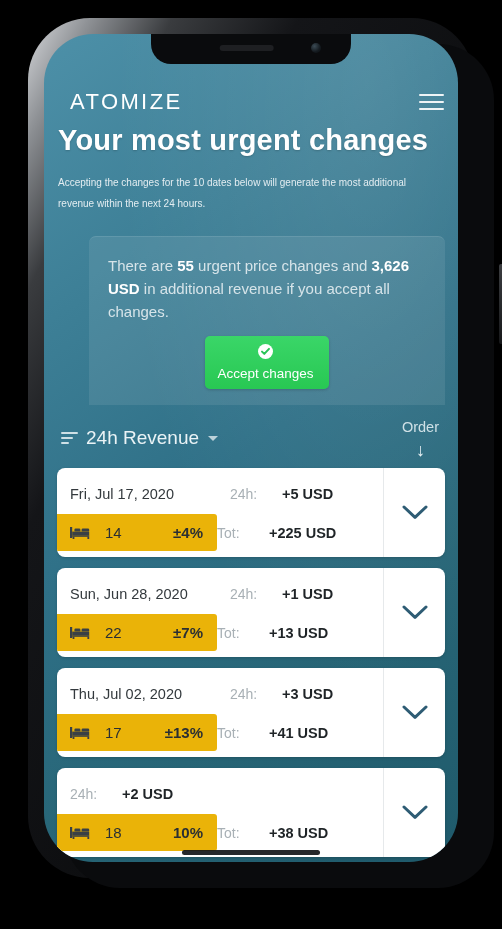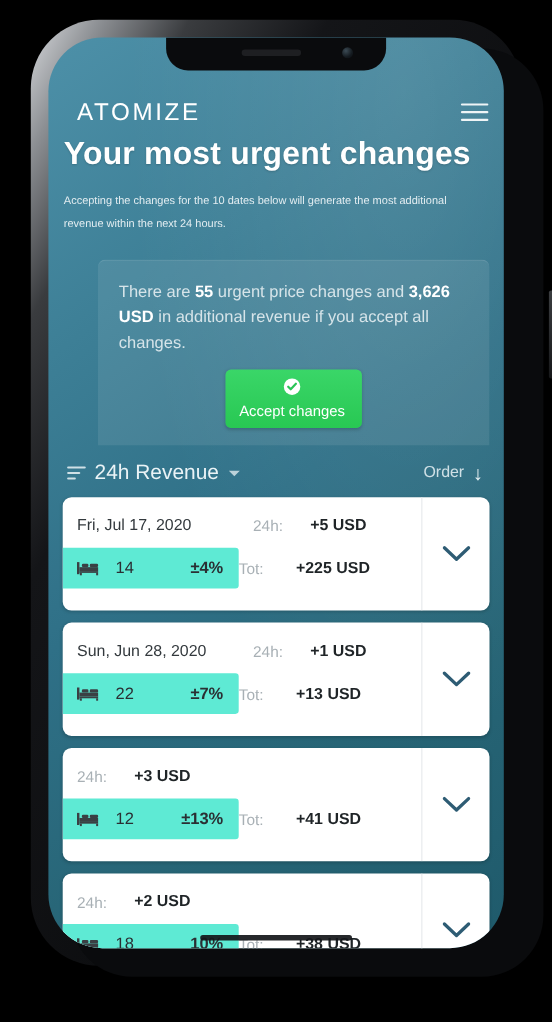--- a/index.html
+++ b/index.html
@@ -116,39 +116,39 @@
   .sort-icon{ display:flex; flex-direction:column; gap:3px; width:17px; }
   .sort-icon i{ display:block; height:2px; background:#cfe0e6; border-radius:1px; }
   .sort-icon i:nth-child(1){ width:17px; }
   .sort-icon i:nth-child(2){ width:12px; }
   .sort-icon i:nth-child(3){ width:8px; }
   .sort-label{ color:#eaf3f6; font-size:19px; }
   .caret-down{
     width:0; height:0; border-left:5px solid transparent; border-right:5px solid transparent;
     border-top:5px solid #bcd2da; margin-left:1px;
   }
-  .sort-right{ display:flex; align-items:center; gap:8px; cursor:pointer; }
+  .sort-right{ display:flex; align-items:center; gap:8px; cursor:pointer;flex-direction:column; }
   .order-label{ color:#cfe0e6; font-size:14.5px; }
   .arrow-down{ color:#eaf3f6; font-size:18px; line-height:14px; }
 
   
   .list{ display:flex; flex-direction:column; gap:11px; }
   .row{
     background:#ffffff; border-radius:8px; display:flex; align-items:stretch;
     overflow:hidden; box-shadow:0 1px 3px rgba(0,0,0,.17); cursor:pointer;
-    height:103px;
+    height:89px;
   }
   .row-main{ flex:1 1 auto; padding:10px 0 0 0; min-width:0; }
   .row-top{ display:flex; align-items:center; padding:0 0 0 13px; height:31px; }
   .row-date{ color:#33393d; font-size:14.5px; font-weight:400; white-space:nowrap; width:160px; }
   .lbl-24h{ color:#a8b0b5; font-size:14px; width:52px; }
   .val-24h{ color:#1f2427; font-size:14.5px; font-weight:700; }
   .row-bottom{ display:flex; align-items:stretch; margin-top:5px; height:37px; }
   .chip{
-    background:#5eead4; display:flex; align-items:center; width:160px;
+    background:#eab308; display:flex; align-items:center; width:160px;
     padding-left:13px; flex:0 0 auto; border-radius:0 3px 3px 0;
   }
   .bed-icon{ width:21px; height:14px; flex:0 0 auto; }
   .occ{ color:#2a2f33; font-size:15px; font-weight:400; margin-left:14px; }
   .pct{ color:#2a2f33; font-size:15px; font-weight:700; margin-left:auto; margin-right:14px; }
   .row-bottom-right{ display:flex; align-items:center; flex:1 1 auto; }
   .lbl-tot{ color:#a8b0b5; font-size:14px; width:52px; }
   .val-tot{ color:#1f2427; font-size:14.5px; font-weight:700; }
   .row-expand{
     flex:0 0 auto; width:62px; border-left:1px solid #e6e9eb;
@@ -300,37 +300,38 @@
               <svg width="26" height="15" viewBox="0 0 26 15" aria-hidden="true">
                 <path d="M2 2 L13 12.4 L24 2" fill="none" stroke="#2e5c74" stroke-width="3" stroke-linecap="round" stroke-linejoin="round"></path>
               </svg>
             </span>
           </div>
         </div>
 
         <div class="row">
           <div class="row-main">
             <div class="row-top">
+              <span class="row-date">Thu, Jul 02, 2020</span>
               <span class="lbl-24h">24h:</span>
               <span class="val-24h">+3 USD</span>
             </div>
             <div class="row-bottom">
               <div class="chip">
                 <span class="bed-icon">
                   <svg width="21" height="14" viewBox="0 0 21 14" aria-hidden="true">
                     <rect x="0" y="1" width="2.2" height="11" fill="#3a4044"></rect>
                     <rect x="2.2" y="5.6" width="17" height="3.6" fill="#3a4044"></rect>
                     <rect x="2.2" y="9.2" width="17" height="1.6" fill="#3a4044"></rect>
                     <rect x="4.4" y="2.6" width="6" height="3" rx="1.2" fill="#3a4044"></rect>
                     <rect x="11.6" y="2.6" width="7.6" height="3" rx="1.2" fill="#3a4044"></rect>
                     <rect x="2.6" y="10.8" width="1.8" height="2.2" fill="#3a4044"></rect>
                     <rect x="17.4" y="10.8" width="1.8" height="2.2" fill="#3a4044"></rect>
                   </svg>
                 </span>
-                <span class="occ">12</span>
+                <span class="occ">17</span>
                 <span class="pct">±13%</span>
               </div>
               <div class="row-bottom-right">
                 <span class="lbl-tot">Tot:</span>
                 <span class="val-tot">+41 USD</span>
               </div>
             </div>
           </div>
           <div class="row-expand">
             <span class="chev">

